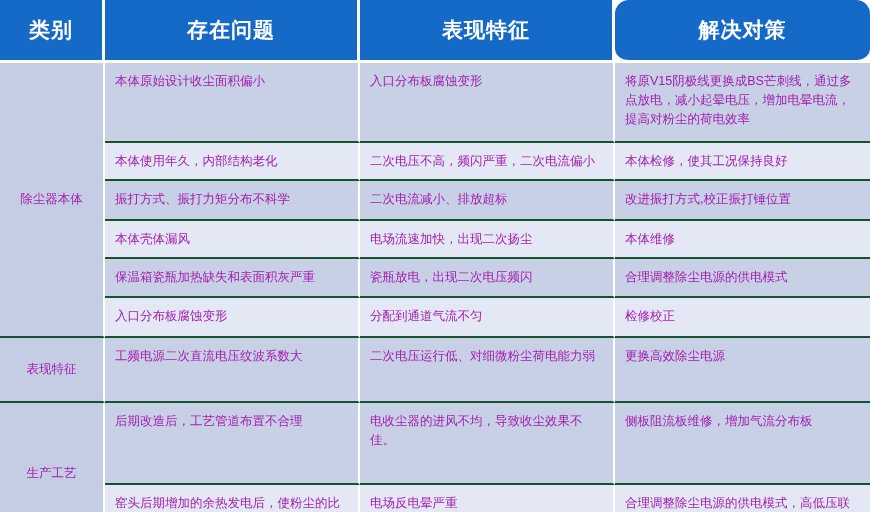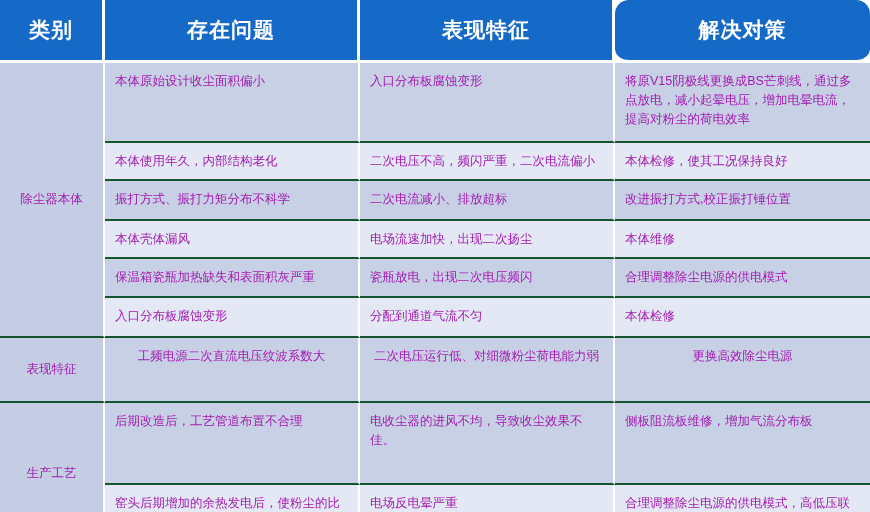--- a/index.html
+++ b/index.html
@@ -78,21 +78,21 @@
   tr.shade-a td.data-cell { background: #c8d0e6; }
   tr.shade-b td.data-cell { background: #e3e8f4; }
 
   
   tr.r1 td { height: 80px; }
   tr.r2 td { height: 38px; }
   tr.r3 td { height: 40px; }
   tr.r4 td { height: 38px; }
   tr.r5 td { height: 39px; }
   tr.r6 td { height: 40px; }
-  tr.r7 td { height: 65px; text-align: center; }
+  tr.r7 td { height: 65px; }
   tr.r8 td { height: 82px; }
   tr.r9 td { height: 60px; margin-left: 24px; }
 
   .colw1 { width: 105px; }
   .colw2 { width: 255px; }
   .colw3 { width: 255px; }
   .colw4 { width: 255px; }
 </style>
 </head>
 <body>
@@ -142,21 +142,21 @@
 
       <tr class="r5 shade-a">
         <td class="data-cell">保温箱瓷瓶加热缺失和表面积灰严重</td>
         <td class="data-cell">瓷瓶放电，出现二次电压频闪</td>
         <td class="data-cell last-col">合理调整除尘电源的供电模式</td>
       </tr>
 
       <tr class="r6 shade-b">
         <td class="data-cell">入口分布板腐蚀变形</td>
         <td class="data-cell">分配到通道气流不匀</td>
-        <td class="data-cell last-col">本体检修</td>
+        <td class="data-cell last-col">检修校正</td>
       </tr>
 
       <tr class="r7 shade-a">
         <td class="cat-cell" rowspan="1">表现特征</td>
         <td class="data-cell">工频电源二次直流电压纹波系数大</td>
         <td class="data-cell">二次电压运行低、对细微粉尘荷电能力弱</td>
         <td class="data-cell last-col">更换高效除尘电源</td>
       </tr>
 
       <tr class="r8 shade-a">

